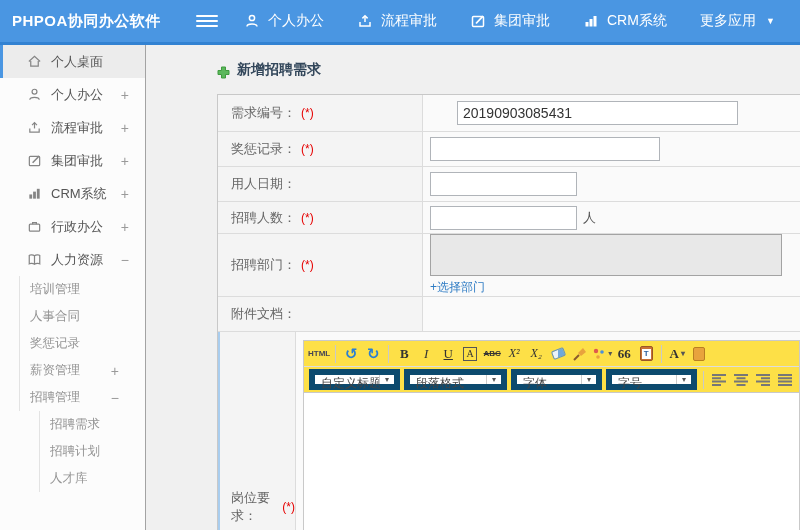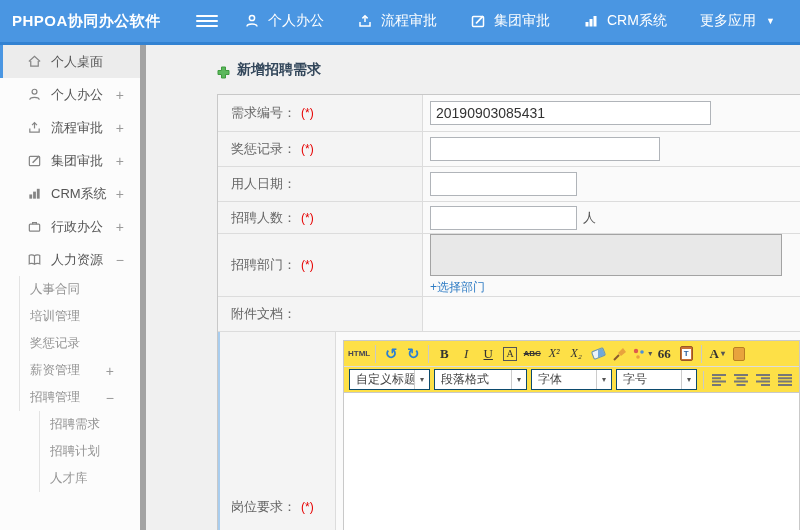--- a/index.html
+++ b/index.html
@@ -15,21 +15,21 @@
   .burger { width:22px; display:flex; flex-direction:column; gap:3px; cursor:pointer; margin-right:26px; }
   .burger i { display:block; height:2px; background:#fff; border-radius:1px; }
   .nav-items { display:flex; align-items:center; gap:33px; font-size:14px; }
   .nav-item { display:flex; align-items:center; gap:8px; color:#fff; cursor:pointer; }
   .nicon { width:16px; height:16px; stroke:#fff; fill:none; stroke-width:1.5; }
   .nicon.filled { fill:#fff; stroke:none; }
   .nav-caret { font-size:9px; margin-left:2px; }
 
   
   .sidebar { position:absolute; top:45px; left:0; width:146px; height:485px;
-             background:#fcfcfc; border-right:6px solid #a3a3a3; overflow:hidden; }
+             background:#fcfcfc; border-right:1px solid #a3a3a3; overflow:hidden; }
   .s1 { height:33px; display:flex; align-items:center; padding-left:27px;
         position:relative; color:#555; font-size:13px; cursor:pointer; }
   .s1 .sicon { width:15px; height:15px; margin-right:9px; stroke:#858585; fill:none; stroke-width:1.3; }
   .s1 .sicon.filled { fill:#858585; stroke:none; }
   .s1.active { background:#ececec; border-left:3px solid #4a96e2; padding-left:24px; }
   .stoggle { position:absolute; right:16px; color:#9a9a9a; font-size:14px; cursor:pointer; }
   .s2, .s3 { height:27px; display:flex; align-items:center; padding-left:10px;
              color:#949494; font-size:12.5px; position:relative; cursor:pointer;
              border-left:1px solid #e3e3e3; }
   .s2 { margin-left:19px; }
@@ -44,21 +44,21 @@
 
   
   .form-table { margin:15px 0 0 70px; width:583px;
                 border:1px solid #c8c8c8; border-right:none; background:#fafafa; }
   .frow { display:flex; border-top:1px solid #dcdcdc; }
   .frow:first-child { border-top:none; }
   .fl { width:205px; background:#f4f4f4; border-right:1px solid #dcdcdc;
         display:flex; align-items:center; padding-left:13px; font-size:13px; color:#666; }
   .fv { flex:1; background:#fafafa; display:flex; align-items:center; padding-left:7px; }
   .freq { color:#e60000; margin-left:5px; font-size:12px; }
-  .r1 { height:36px; } .r2 { height:35px; } .r3 { height:35px; } .r4 { height:32px; }
+  .r1 { height:36px;gap:27px; } .r2 { height:35px; } .r3 { height:35px; } .r4 { height:32px; }
   .r5 { height:63px; } .r6 { height:35px; } .r7 { height:350px; }
   .r7 .fl { box-shadow: inset 2px 0 0 #a9cdee; }
   .inp { height:24px; border:1px solid #b0b4b9; background:#fff; font-size:13px;
          padding:0 5px; font-family:inherit; color:#333; }
   .w280 { width:281px; font-size:14px; } .w230 { width:230px; } .w147 { width:147px; } .w150 { width:150px; }
   .suffix { font-size:13px; color:#555; margin-left:6px; }
   .flink { color:#2f7cc4; font-size:12px; cursor:pointer; }
   .fv-col { flex-direction:column; align-items:flex-start; justify-content:center; }
   .dept-box { width:352px; height:42px; background:#e8e8e8; border:1px solid #a3a3a3;
               resize:none; font-family:inherit; }
@@ -91,22 +91,22 @@
                   border:1px solid #5d8fc4; }
   .quote-btn { font-family:"Liberation Serif",serif; font-weight:bold; font-size:13px; }
   .paste-shape { width:13px; height:15px; background:#c87137; border:1px solid #9a5527;
                  border-radius:2px; display:flex; align-items:center; justify-content:center; }
   .paste-shape b { background:#fff; width:9px; height:10px; font-size:8px; color:#2b5f9e;
                    display:flex; align-items:center; justify-content:center; font-weight:bold; }
   .color-btn { font-family:"Liberation Serif",serif; font-size:13px; font-weight:bold; }
   .mini-caret { font-size:8px; color:#555; margin-left:2px; }
   .cut-icon { width:12px; height:14px; background:#e8a33d; border:1px solid #b97f22;
               border-radius:2px; flex:none; }
-  .ed-dd { height:21px; background:#fff; border:1px solid #0c4a6e; display:inline-flex;
-           align-items:center; font-size:12px; color:#444; margin:0 2px; cursor:pointer; }
+  .ed-dd { height:21px; background:#fff; border:6px solid #0c4a6e; display:inline-flex;
+           align-items:flex-start; font-size:12px; color:#444; margin:0 2px; cursor:pointer; }
   .dd-label { padding:0 6px; }
   .dd-w1 { width:64px; } .dd-w2 { width:76px; } .dd-w3 { width:64px; } .dd-w4 { width:64px; }
   .dd-caret { width:15px; height:100%; border-left:1px solid #ccc; display:flex;
               align-items:center; justify-content:center; font-size:8px; color:#555; }
   .align-svg { width:14px; height:12px; stroke:#777; stroke-width:2; }
   .ed-content { height:285px; background:#fff; }
 </style>
 </head>
 <body>
 
@@ -209,24 +209,24 @@
     </div>
     <div class="s1">
       <svg class="sicon" viewBox="0 0 16 16">
           <path d="M8 4 C6.4 2.8 3.4 2.8 2.4 3.6 V12.6 C3.4 11.8 6.4 11.8 8 13 C9.6 11.8 12.6 11.8 13.6 12.6 V3.6 C12.6 2.8 9.6 2.8 8 4 Z"></path>
           <path d="M8 4 V13"></path>
         </svg>
       <span>人力资源</span>
       <span class="stoggle">−</span>
     </div>
     <div class="s2">
+      <span>培训管理</span>
+    </div>
+    <div class="s2">
       <span>人事合同</span>
-    </div>
-    <div class="s2">
-      <span>培训管理</span>
     </div>
     <div class="s2">
       <span>奖惩记录</span>
     </div>
     <div class="s2">
       <span>薪资管理</span>
       <span class="stoggle">+</span>
     </div>
     <div class="s2">
       <span>招聘管理</span>

